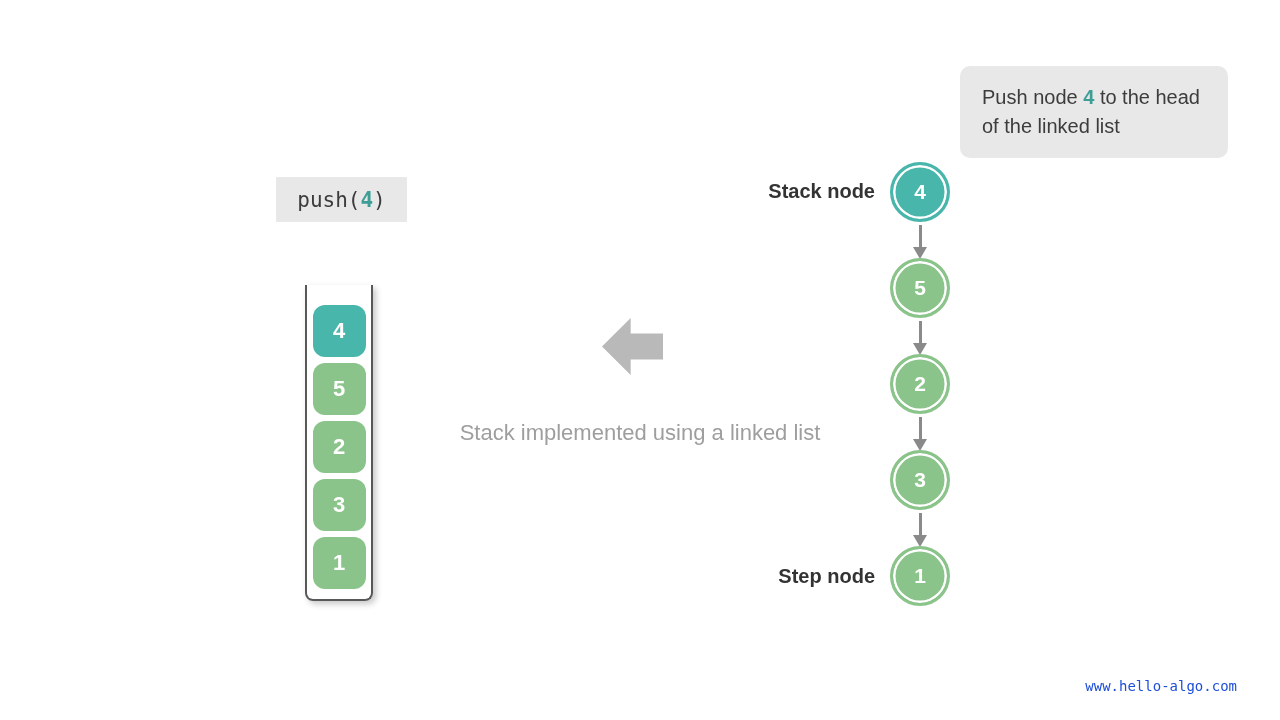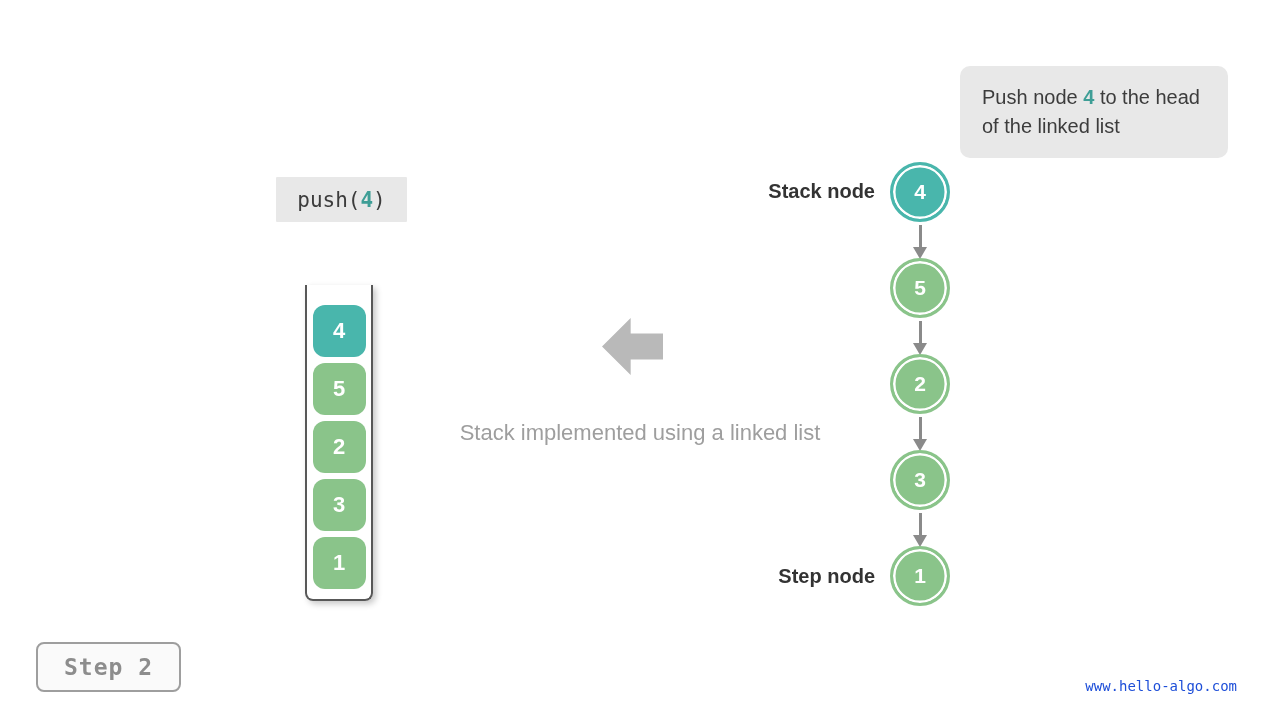--- a/index.html
+++ b/index.html
@@ -174,17 +174,16 @@
         <div class="ahead"></div>
       </div>
     <div class="cnode c3">3</div>
     <div class="conn k3">
         <div class="line"></div>
         <div class="ahead"></div>
       </div>
     <div class="cnode c4">1</div>
   </div>
 
-  <div class="step">Step 2</div>
 
   <div class="watermark">www.hello-algo.com</div>
 
 </div>
 
 </body></html>

